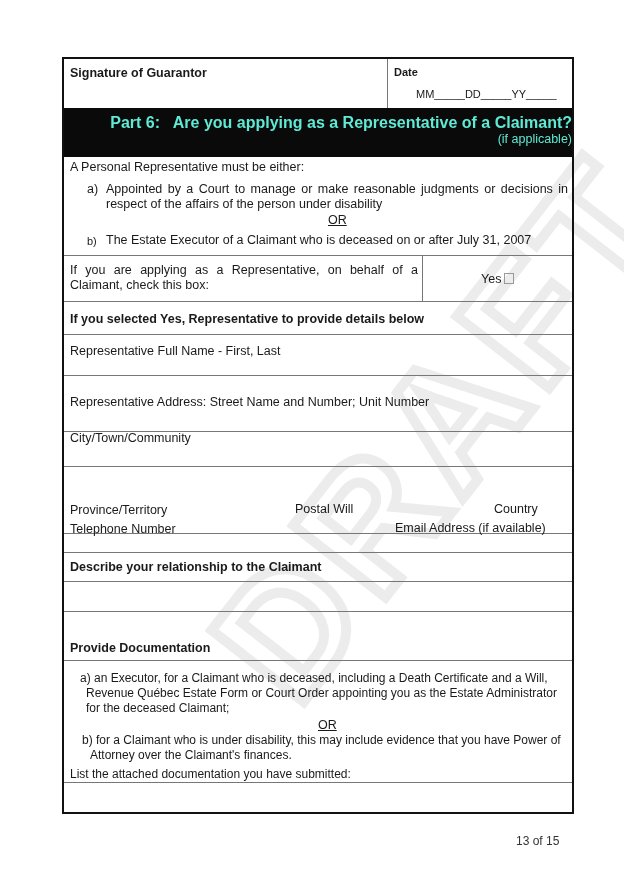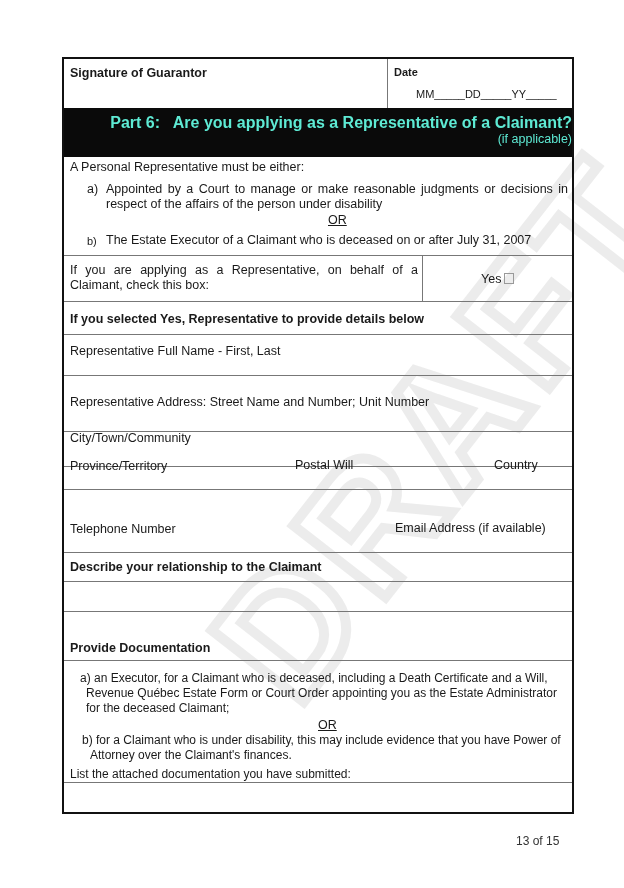--- a/index.html
+++ b/index.html
@@ -81,21 +81,21 @@
     </div>
 
     <div class="row" style="top:327px;height:46px;">
       <div class="txt" style="left:6px;top:9px;">Representative Address: Street Name and Number; Unit Number</div>
     </div>
 
     <div class="row" style="top:363px;height:45px;">
       <div class="txt" style="left:6px;top:9px;">City/Town/Community</div>
     </div>
 
-    <div class="row" style="top:388px;height:43px;">
+    <div class="row" style="top:432px;height:43px;">
       <div class="txt" style="left:6px;top:12px;">Province/Territory</div>
       <div class="txt" style="left:231px;top:11px;">Postal Will</div>
       <div class="txt" style="left:430px;top:11px;">Country</div>
     </div>
 
     <div class="row" style="top:451px;height:43px;">
       <div class="txt" style="left:6px;top:12px;">Telephone Number</div>
       <div class="txt" style="left:331px;top:11px;">Email Address (if available)</div>
     </div>
 

